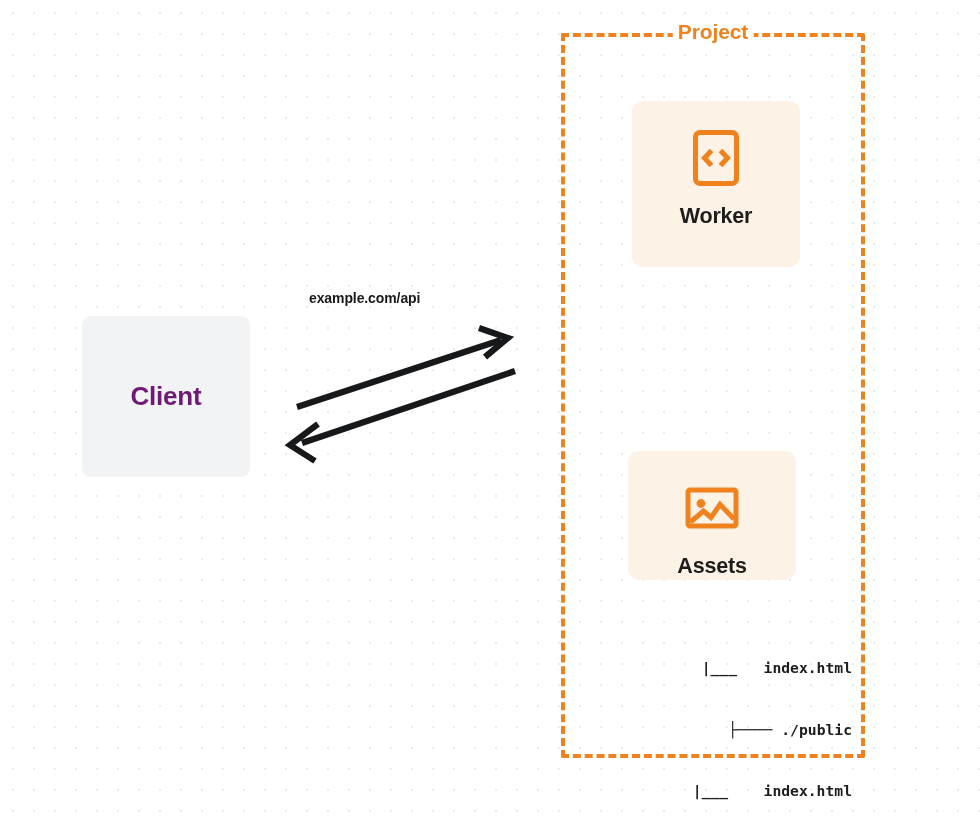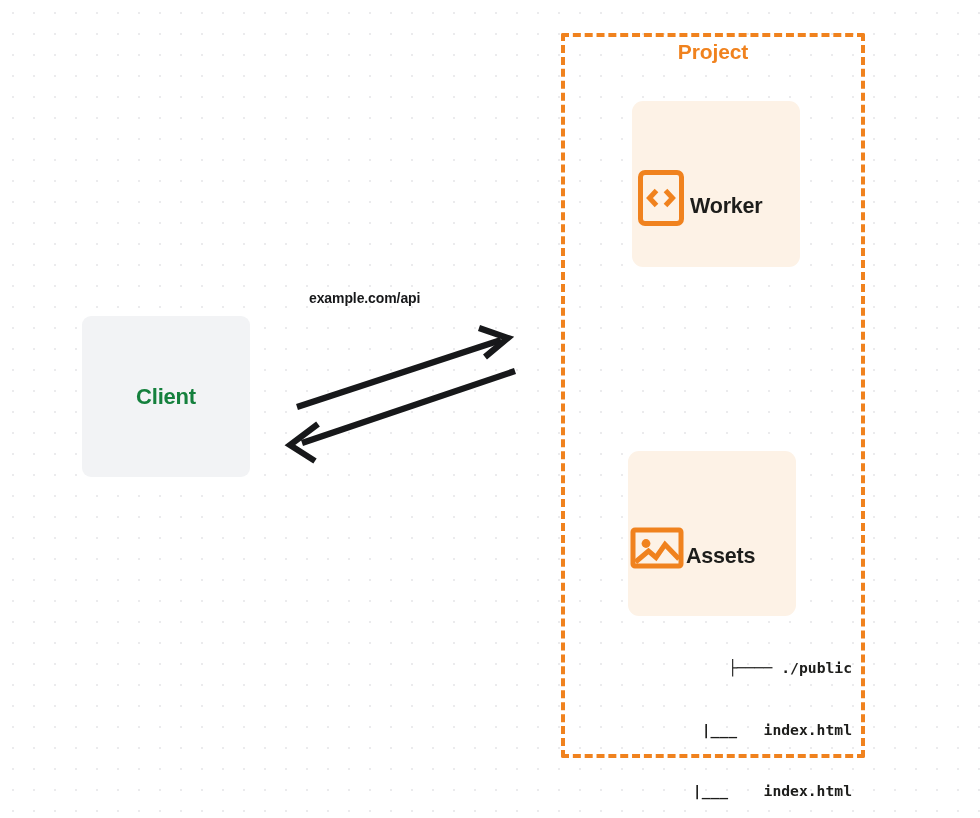--- a/index.html
+++ b/index.html
@@ -27,23 +27,23 @@
     top: 316px;
     width: 168px;
     height: 161px;
     background: #f2f3f5;
     border-radius: 9px;
     display: flex;
     align-items: center;
     justify-content: center;
   }
   #client-box .node-label {
-    font-size: 22px;
-    font-weight: 700;
-    color: #15803d;
+    font-size: 26px;
+    font-weight: 700;
+    color: #701a75;
     letter-spacing: -0.2px;
   }
 
   
   #project-group {
     position: absolute;
     left: 561px;
     top: 33px;
     width: 304px;
     height: 725px;
@@ -60,44 +60,43 @@
     left: 50%;
     top: -1px;
     transform: translate(-50%, -50%);
     background: #ffffff;
     padding: 0 5px;
     font-size: 21px;
     font-weight: 700;
     color: #f0821e;
     letter-spacing: -0.1px;
     white-space: nowrap;
-    margin-top: 20px;
   }
 
   
   .card {
     position: absolute;
     width: 168px;
     background: #fdf2e6;
     border-radius: 11px;
     display: flex;
-    flex-direction: row;
+    flex-direction: column;
     align-items: center;
     box-sizing: border-box;
   }
   #worker-card {
     left: 71px;
     top: 68px;
     height: 166px;
     padding-top: 28px;
   }
   #assets-card {
     left: 67px;
     top: 418px;
-    height: 165px;
+    height: 129px;
     padding-top: 28px;
   }
   .card .node-label {
     font-size: 21.5px;
     font-weight: 700;
     color: #1d1d1b;
     letter-spacing: -0.2px;
     margin-top: 17px;
   }
   .card-icon {
@@ -184,20 +183,20 @@
     <div class="card" id="assets-card">
       <svg class="card-icon" viewBox="0 0 58 58" xmlns="http://www.w3.org/2000/svg">
         <rect x="5" y="11" width="48" height="36" rx="2" ry="2" fill="none" stroke="#f0821e" stroke-width="5"></rect>
         <circle cx="18" cy="24.5" r="4.4" fill="#f0821e"></circle>
         <polyline points="7.5,43 20.5,32 28,38.5 37,25.5 51,40" fill="none" stroke="#f0821e" stroke-width="5" stroke-linecap="butt" stroke-linejoin="miter"></polyline>
       </svg>
       <span class="node-label">Assets</span>
     </div>
 
     <div id="file-tree">
+      <span class="tree-row">  |___   index.html</span>
       <span class="tree-row">├──── ./public</span>
-      <span class="tree-row">  |___   index.html</span>
       <span class="tree-row">  |___    index.html</span>
       
     </div>
 
   </div>
 </div>
 
 </body></html>

